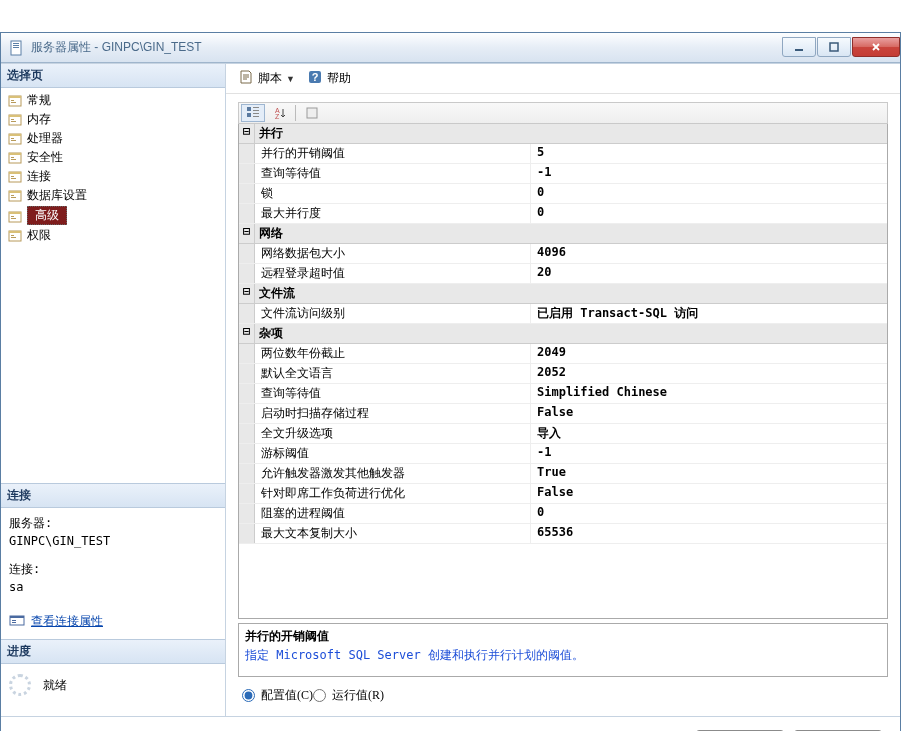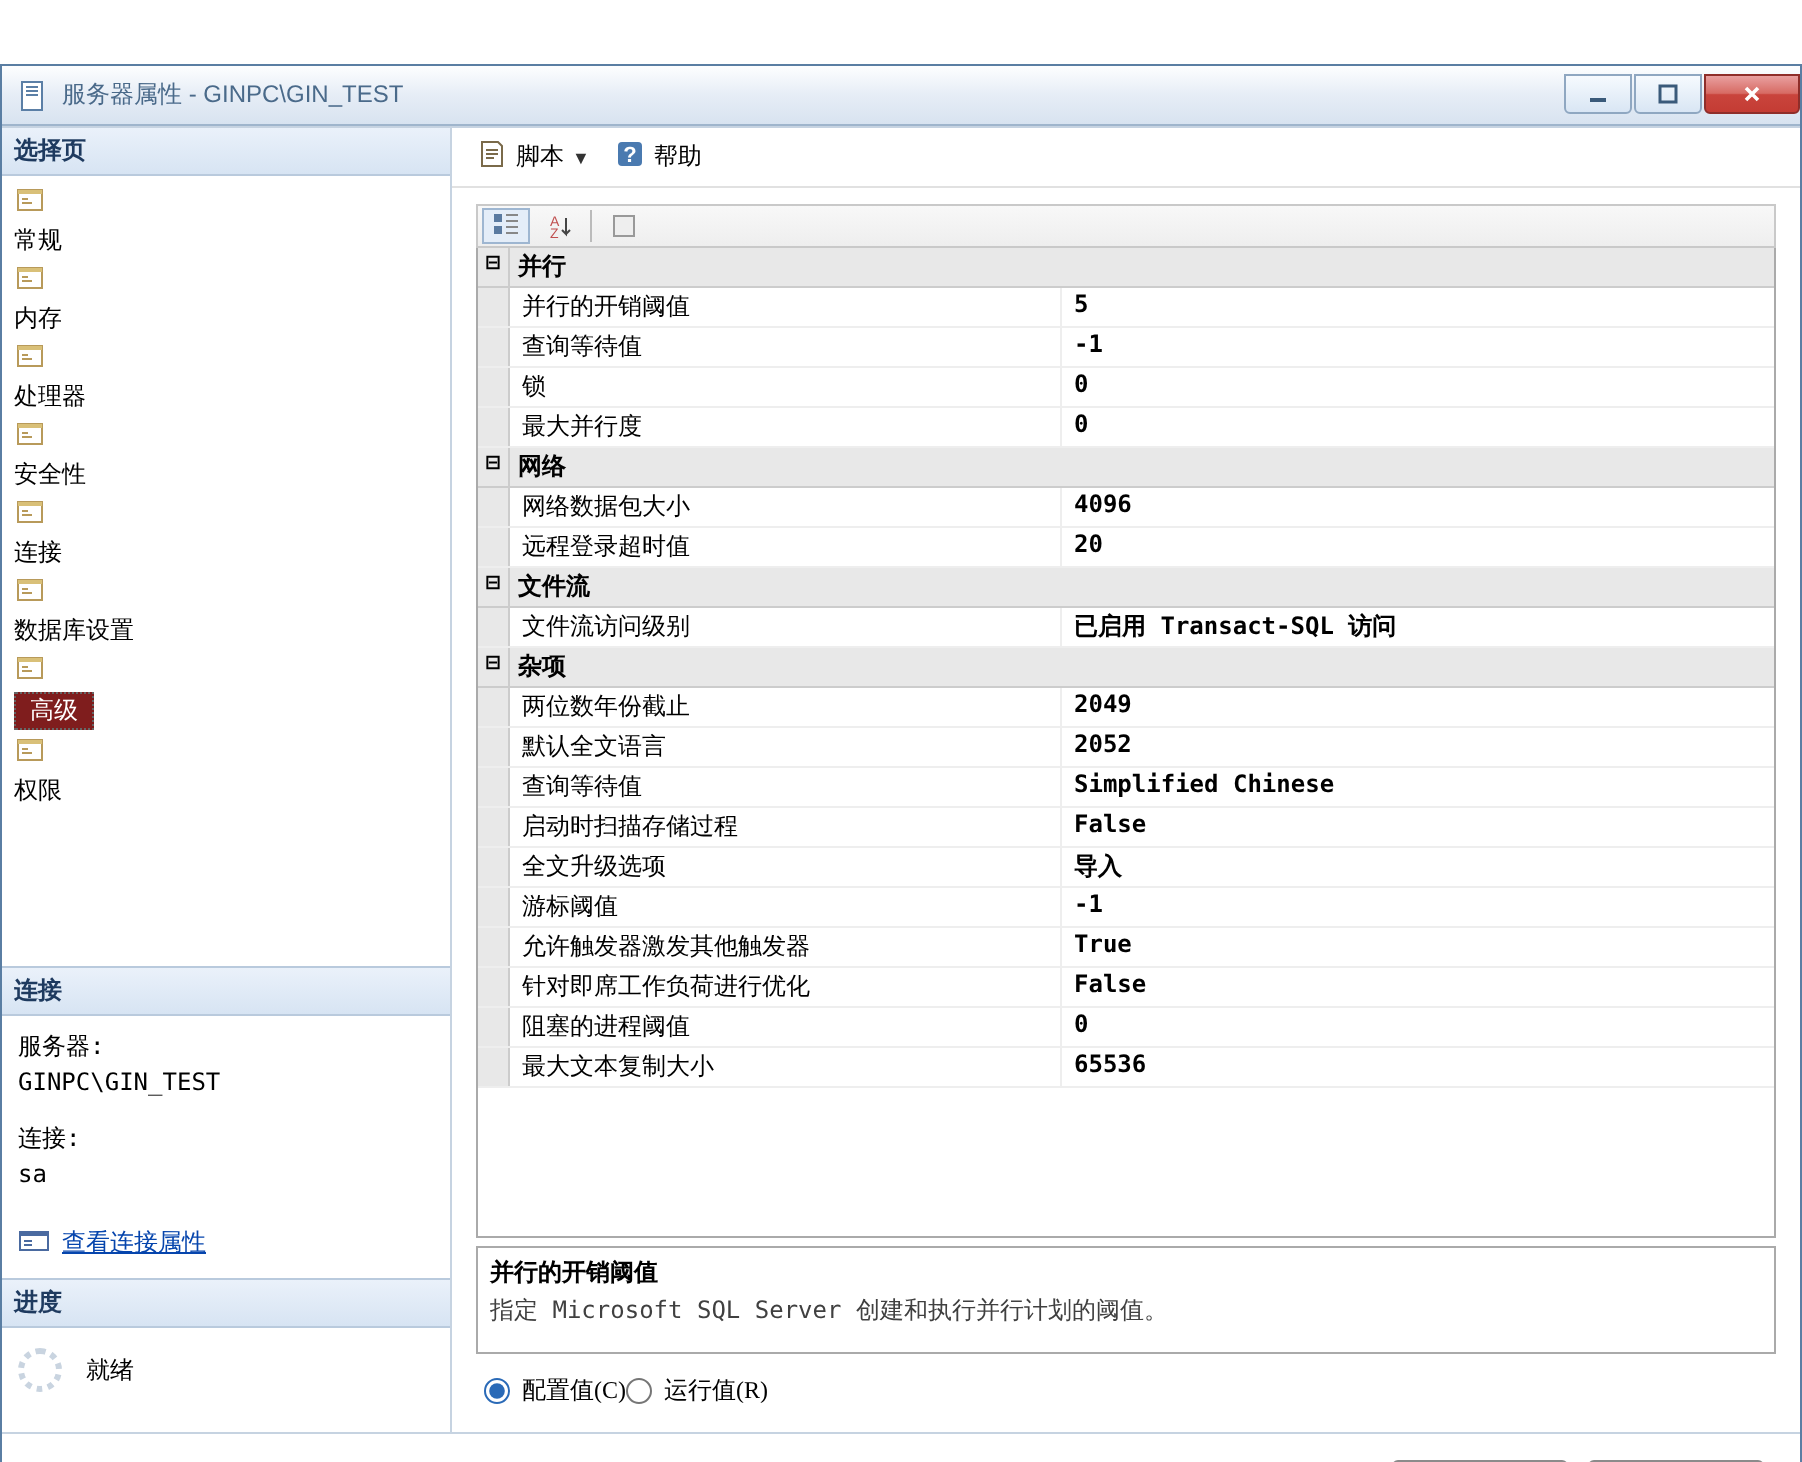--- a/index.html
+++ b/index.html
@@ -9,21 +9,21 @@
 .titlebar .app-icon { width: 16px; height: 16px; margin-right: 6px; display: inline-flex; align-items: center; justify-content: center; }
 .titlebar .title { flex: 1; color: #4a6a8a; font-size: 12px; }
 .win-buttons { display: flex; gap: 1px; }
 .win-btn { width: 34px; height: 20px; border: 1px solid #8fa7c1; background: linear-gradient(#f6fafe, #d9e6f4); display: flex; align-items: center; justify-content: center; border-radius: 0 0 3px 3px; margin-top: -1px; }
 .win-btn.close { width: 48px; background: linear-gradient(#e9a0a0, #d76b64 48%, #c9443c 52%, #c43c34); border-color: #8f2e2a; }
 .win-btn svg { width: 12px; height: 12px; }
 .content { flex: 1; display: flex; border-top: 1px solid #c6d3e1; }
 .sidebar { width: 225px; display: flex; flex-direction: column; border-right: 1px solid #c6d3e1; }
 .panel-header { background: linear-gradient(#eaf1fa, #d7e4f3); border-bottom: 1px solid #b9cadd; padding: 3px 6px; font-weight: bold; color: #1e3a5f; }
 .side-list { padding: 3px 4px; }
-.side-item { display: flex; align-items: flex-start; gap: 4px; padding: 1px 2px; cursor: default; flex-direction: column; }
+.side-item { display: flex; align-items: flex-end; gap: 4px; padding: 1px 2px; cursor: default; }
 .side-item .icn { width: 16px; height: 16px; display: inline-flex; align-items: center; justify-content: center; }
 .side-item.selected .lbl { background: #7f1d1d; color: #fff; border: 1px dotted #666; padding: 0 7px; }
 .side-spacer { flex: 1; }
 .conn-section { border-top: 1px solid #b9cadd; }
 .conn-body { padding: 6px 8px; font-family: SimSun, monospace; font-size: 12px; line-height: 1.5; }
 .conn-body .kv { margin-bottom: 10px; }
 .link { color: #0645ad; text-decoration: underline; cursor: pointer; display: inline-flex; align-items: flex-start; gap: 6px; margin-top: 6px; }
 .progress-section { border-top: 1px solid #b9cadd; }
 .progress-body { padding: 10px 8px 20px; display: flex; align-items: center; gap: 12px; text-align: right; }
 .spinner { width: 22px; height: 22px; border: 3px dotted #c9d4e0; border-radius: 50%; }
@@ -38,21 +38,21 @@
 .grid { flex: 1; border: 1px solid #aaa; border-top: none; overflow: auto; background: #fff; }
 .cat-row { display: flex; background: #e8e8e8; font-weight: bold; border-bottom: 1px solid #ccc; }
 .cat-row .expander { width: 16px; text-align: center; font-family: monospace; cursor: default; user-select: none; background: #e8e8e8; border-right: 1px solid #ccc; }
 .cat-row .cat-label { padding: 1px 4px; }
 .prop-row { display: flex; border-bottom: 1px solid #eee; font-family: SimSun, monospace; font-size: 12px; }
 .prop-row .indent { width: 16px; background: #e8e8e8; border-right: 1px solid #ccc; }
 .prop-row .pname { width: 276px; padding: 1px 6px; border-right: 1px solid #eee; }
 .prop-row .pval { flex: 1; padding: 1px 6px; font-weight: bold; }
 .desc-box { border: 1px solid #aaa; margin-top: 4px; padding: 4px 6px; height: 54px; }
 .desc-box .d-title { font-weight: bold; font-family: SimSun, monospace; margin-bottom: 2px; }
-.desc-box .d-text { font-family: SimSun, monospace; color: #404040; }
+.desc-box .d-text { font-family: SimSun, monospace; color: #1d4ed8; }
 .mode-row { display: flex; align-items: flex-start; padding: 10px 4px 8px; }
 .mode-opt { display: inline-flex; align-items: center; gap: 6px; font-family: SimSun; }
 .mode-opt input { accent-color: #2a6ab7; }
 .footer { height: 46px; border-top: 1px solid #c6d3e1; display: flex; align-items: center; justify-content: flex-end; gap: 10px; padding: 0 18px; }
 .footer button { width: 88px; height: 20px; background: linear-gradient(#fefefe,#e6e6e6); border: 1px solid #8b8b8b; border-radius: 3px; font-size: 12px; cursor: pointer; }
 </style>
 </head>
 <body>
 
 <div class="window">

